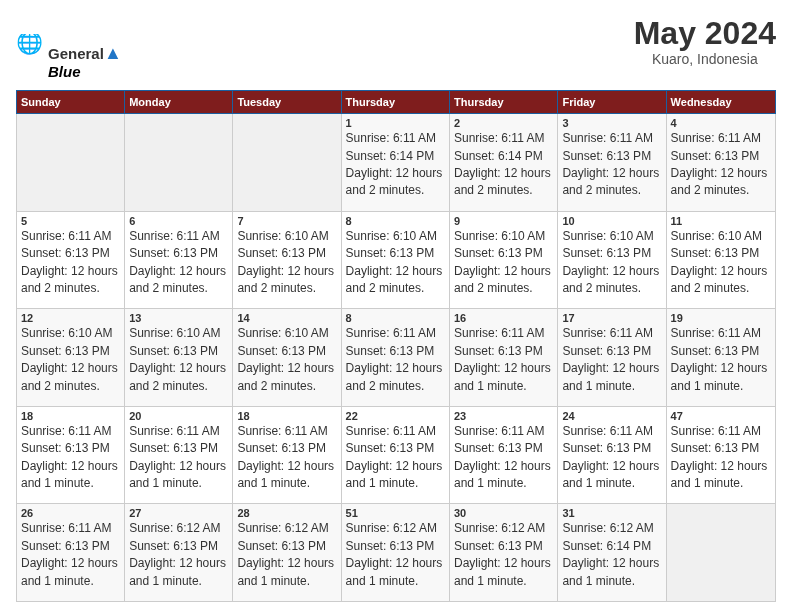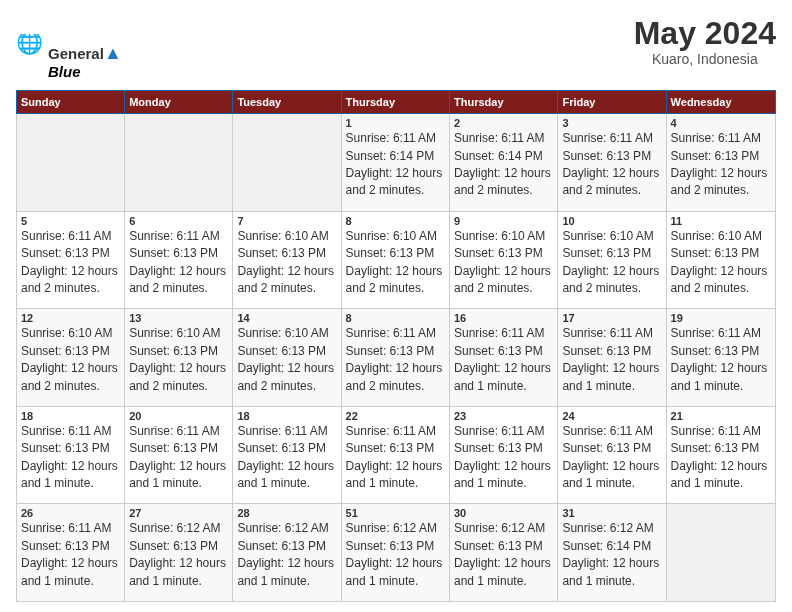--- a/index.html
+++ b/index.html
@@ -223,21 +223,21 @@
           </td>
           <td>
             <span class="day-num">23</span>
             <div class="day-info">Sunrise: 6:11 AM<br>Sunset: 6:13 PM<br>Daylight: 12 hours<br>and 1 minute.</div>
           </td>
           <td>
             <span class="day-num">24</span>
             <div class="day-info">Sunrise: 6:11 AM<br>Sunset: 6:13 PM<br>Daylight: 12 hours<br>and 1 minute.</div>
           </td>
           <td>
-            <span class="day-num">21</span>
+            <span class="day-num">47</span>
             <div class="day-info">Sunrise: 6:11 AM<br>Sunset: 6:13 PM<br>Daylight: 12 hours<br>and 1 minute.</div>
           </td>
         </tr>
         <tr>
           <td>
             <span class="day-num">26</span>
             <div class="day-info">Sunrise: 6:11 AM<br>Sunset: 6:13 PM<br>Daylight: 12 hours<br>and 1 minute.</div>
           </td>
           <td>
             <span class="day-num">27</span>

